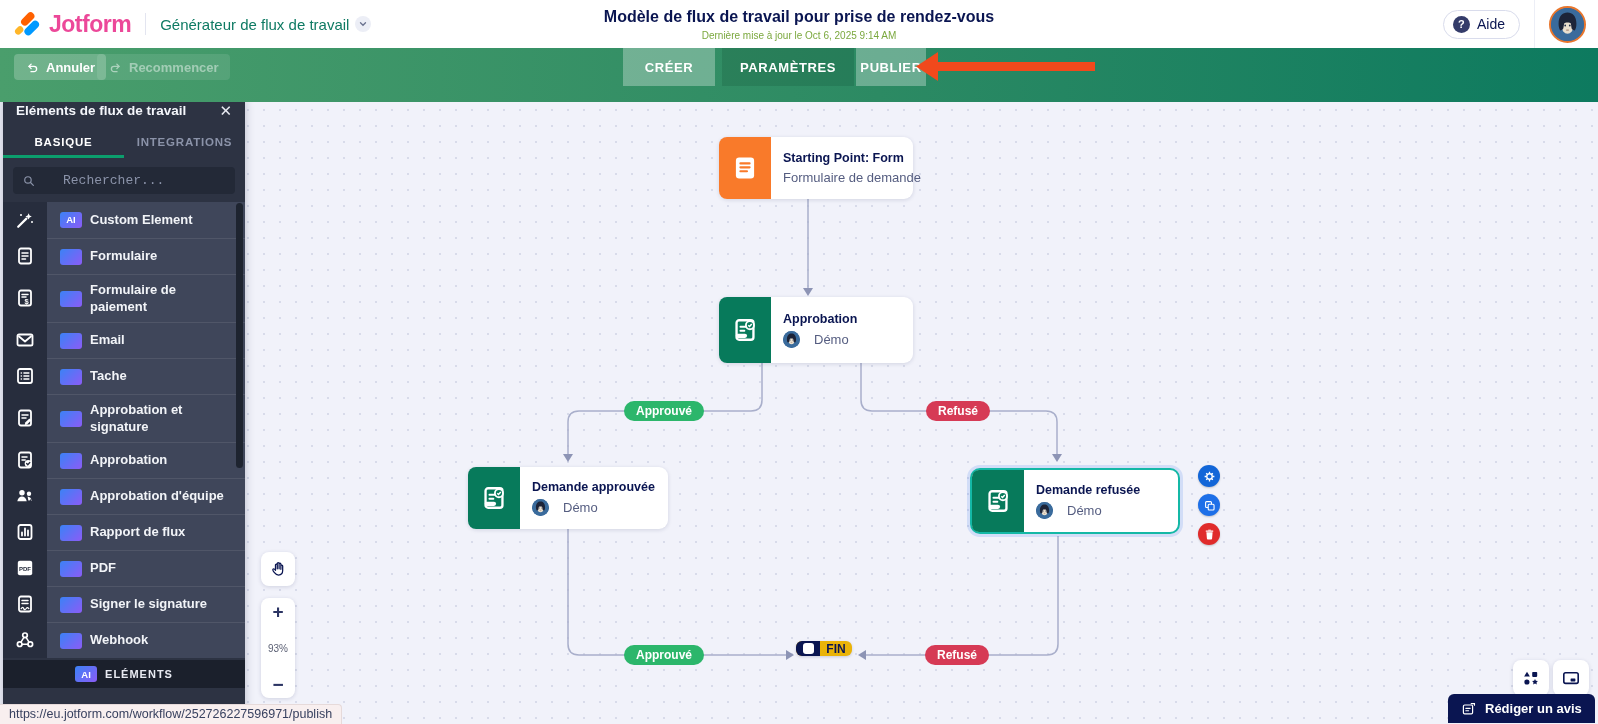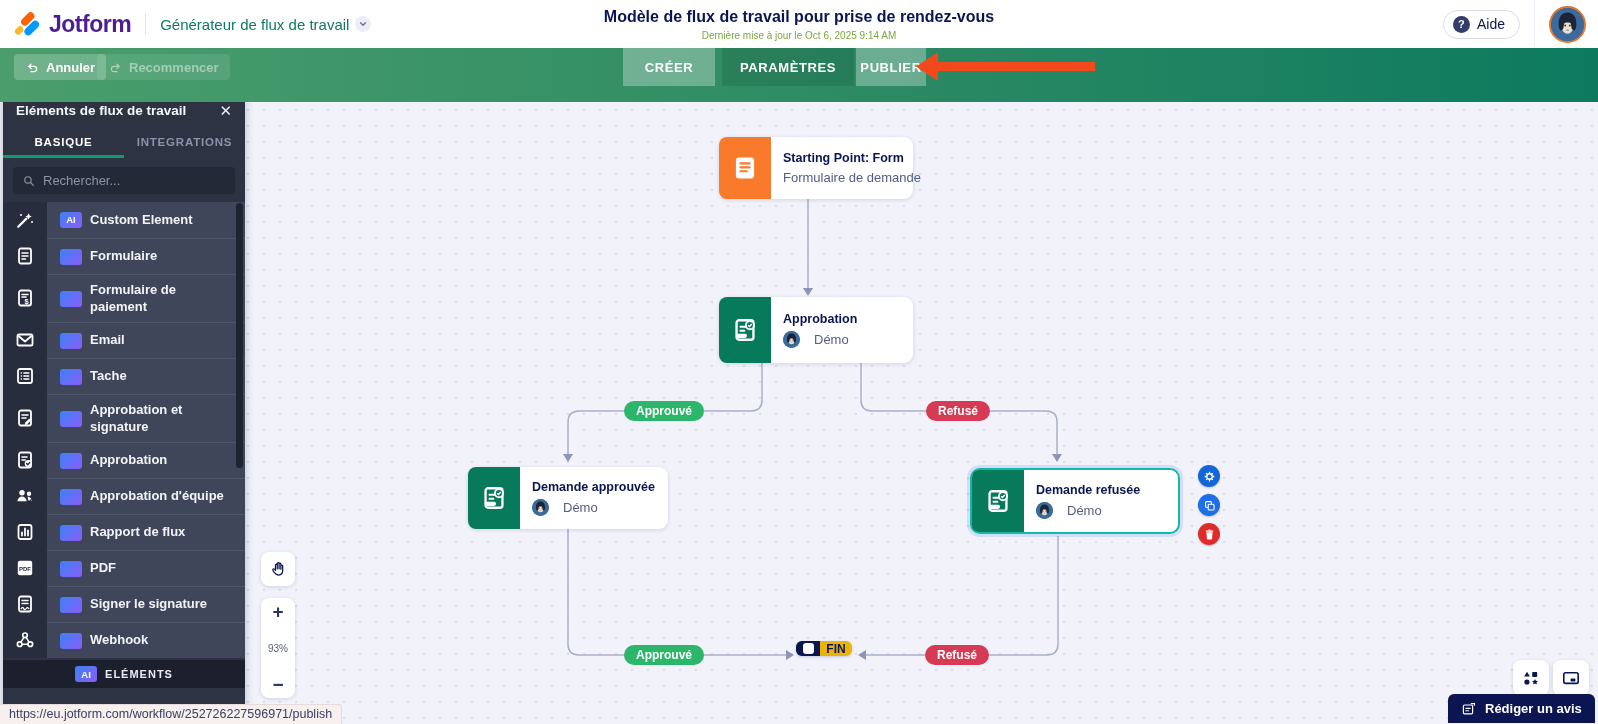--- a/index.html
+++ b/index.html
@@ -5,21 +5,21 @@
   * { margin:0; padding:0; box-sizing:border-box; }
   html,body { width:1598px; height:724px; overflow:hidden; }
   body { font-family:"Liberation Sans", sans-serif; }
   .page { position:relative; width:1598px; height:724px; background:#f1f2fa; overflow:hidden; }
 
   
   .hdr { position:absolute; left:0; top:0; width:1598px; height:48px; background:#ffffff; z-index:30; }
   .hdr-left { position:absolute; left:14px; top:0; height:48px; display:flex; align-items:center; }
   .logo { display:flex; align-items:center; gap:8px; }
   .logo svg { width:27px; height:27px; }
-  .logo-text { font-size:23px; font-weight:bold; color:#4c1d95; letter-spacing:-0.5px;text-align:center; }
+  .logo-text { font-size:23px; font-weight:bold; color:#ec4899; letter-spacing:-0.5px;text-align:center; }
   .hdr-divider { width:1px; height:22px; background:#e3e5f0; margin:0 14px; }
   .product { display:flex; align-items:center; gap:6px; font-size:15px; color:#0e7a63; cursor:pointer; }
   .chev-badge { width:16px; height:16px; border-radius:50%; background:#eceef6; display:flex; align-items:center; justify-content:center; }
   .hdr-center { position:absolute; left:0; top:0; width:1598px; height:48px; text-align:center; pointer-events:none; }
   .hdr-title { font-size:16px; font-weight:bold; color:#0a1551; margin-top:8px; }
   .hdr-sub { font-size:10px; color:#7ba83e; margin-top:4px;text-align:center; }
   .hdr-right { position:absolute; right:12px; top:0; height:48px; display:flex; align-items:center; gap:14px; }
   .help-btn { display:flex; align-items:center; gap:7px; border:1px solid #d9dcec; border-radius:16px; padding:5px 14px 5px 9px; font-size:14px; color:#0a1551; background:#fff; cursor:pointer; }
   .help-q { width:17px; height:17px; border-radius:50%; background:#343c6a; color:#fff; font-size:11px; font-weight:bold; display:flex; align-items:center; justify-content:center; }
   .hdr-vline { width:1px; height:48px; background:#eceef6; }
@@ -81,21 +81,21 @@
   .panel { position:absolute; left:3px; top:92px; width:242px; height:632px; background:#2d3343; border-radius:10px 10px 0 0; box-shadow:0 2px 10px rgba(10,20,60,.25); z-index:20; color:#fff; }
   .p-head { height:36px; display:flex; align-items:center; justify-content:space-between; padding:0 13px; }
   .p-title { font-size:13.5px; font-weight:bold; color:#f4f6fb; }
   .p-close { font-size:15px; color:#e8eaf2; cursor:pointer; line-height:1; }
   .p-tabs { height:30px; display:flex; position:relative; }
   .p-tab { flex:1; display:flex; align-items:center; justify-content:center; font-size:11.5px; font-weight:bold; letter-spacing:.8px; cursor:pointer; }
   .p-tab.active { color:#fff; border-bottom:3px solid #0c9e6d; }
   .p-tab.inactive { color:#8b93a9; border-bottom:3px solid transparent; }
   .p-search { margin:9px 10px 8px 10px; height:27px; background:#232937; border-radius:4px; display:flex; align-items:center; padding:0 9px; gap:7px; }
   .p-search svg { width:14px; height:14px; flex:0 0 14px; }
-  .p-search input { background:transparent; border:none; outline:none; color:#cfd4e2; font-size:13px; width:100%; font-family:Liberation Sans, sans-serif; }
+  .p-search input { background:transparent; border:none; outline:none; color:#cfd4e2; font-size:13px; width:100%; font-family:Liberation Mono, monospace;margin-left:20px; }
   .p-search input::placeholder { color:#8b93a9; }
   .p-list { position:relative; }
   .p-item { display:flex; cursor:pointer; }
   .p-item + .p-item .p-item-label { border-top:1px solid rgba(255,255,255,0.09); }
   .p-item-icon { width:44px; flex:0 0 44px; background:#272d3d; display:flex; align-items:center; justify-content:center; }
   .p-item-icon svg { width:20px; height:20px; }
   .p-item-label { flex:1; display:flex; align-items:center; gap:8px; padding:0 6px 0 13px; background:#3f465a; font-size:13px; font-weight:bold; color:#f2f4f8; line-height:1.25; }
   .row-1 { height:36px; }
   .row-2 { height:48px; }
   .row-2 .lbl { max-width:118px; }

